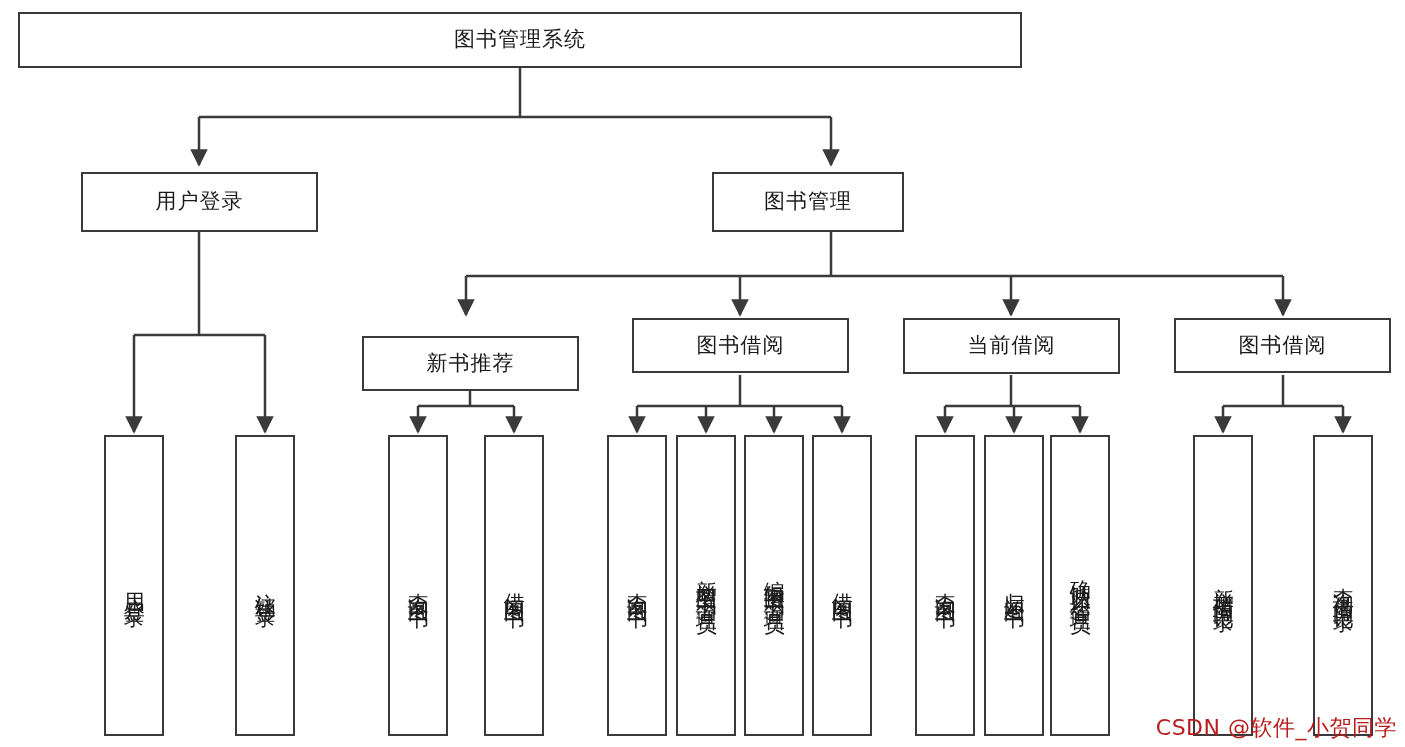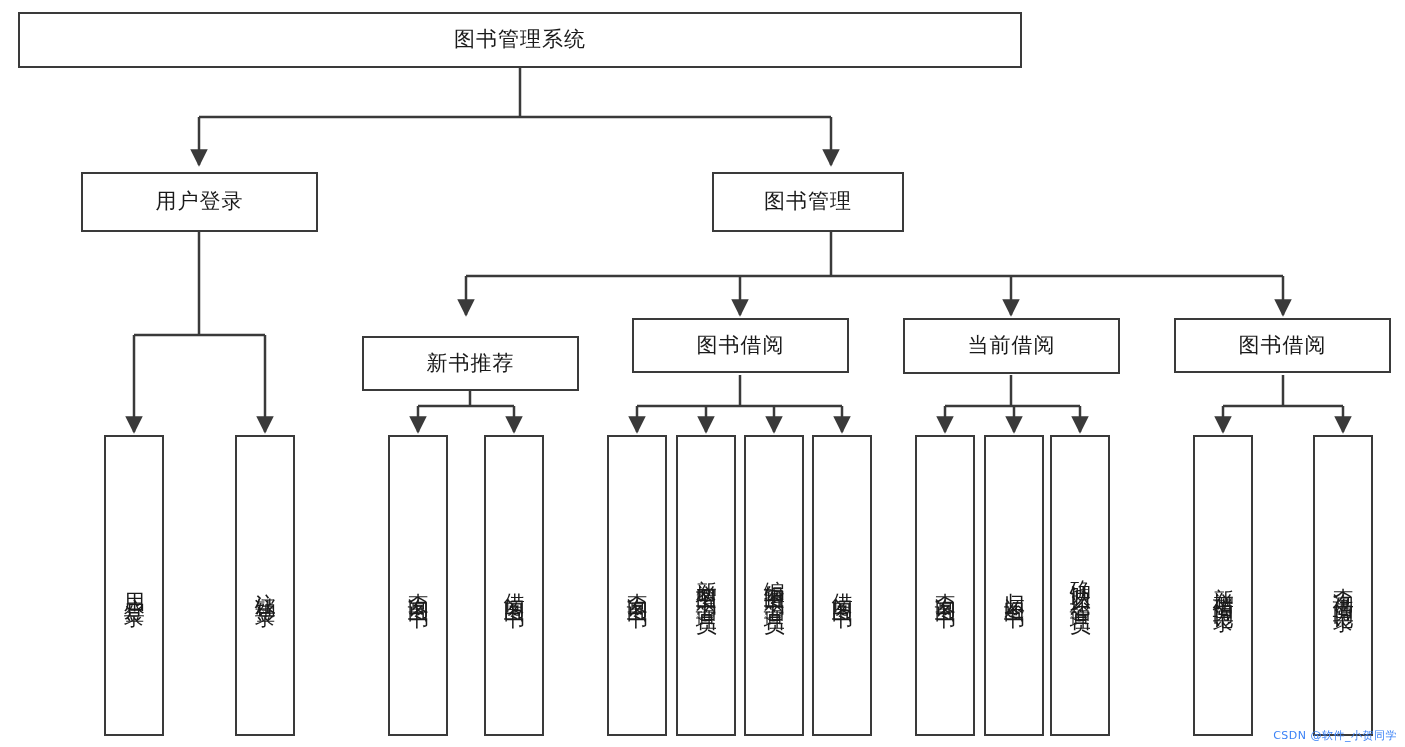--- a/index.html
+++ b/index.html
@@ -53,22 +53,22 @@
     writing-mode: vertical-rl;
     text-orientation: upright;
     display: block;
     white-space: normal;
     max-height: 100%;
   }
   #watermark {
     position: absolute;
     right: 8px;
     bottom: 4px;
-    font-size: 11px;
-    color: #3b82f6;
+    font-size: 22px;
+    color: #b91c1c;
     letter-spacing: 0.5px;
     z-index: 3;
     white-space: nowrap;
   }
 </style>
 </head>
 <body>
 
 <div id="canvas">
 

